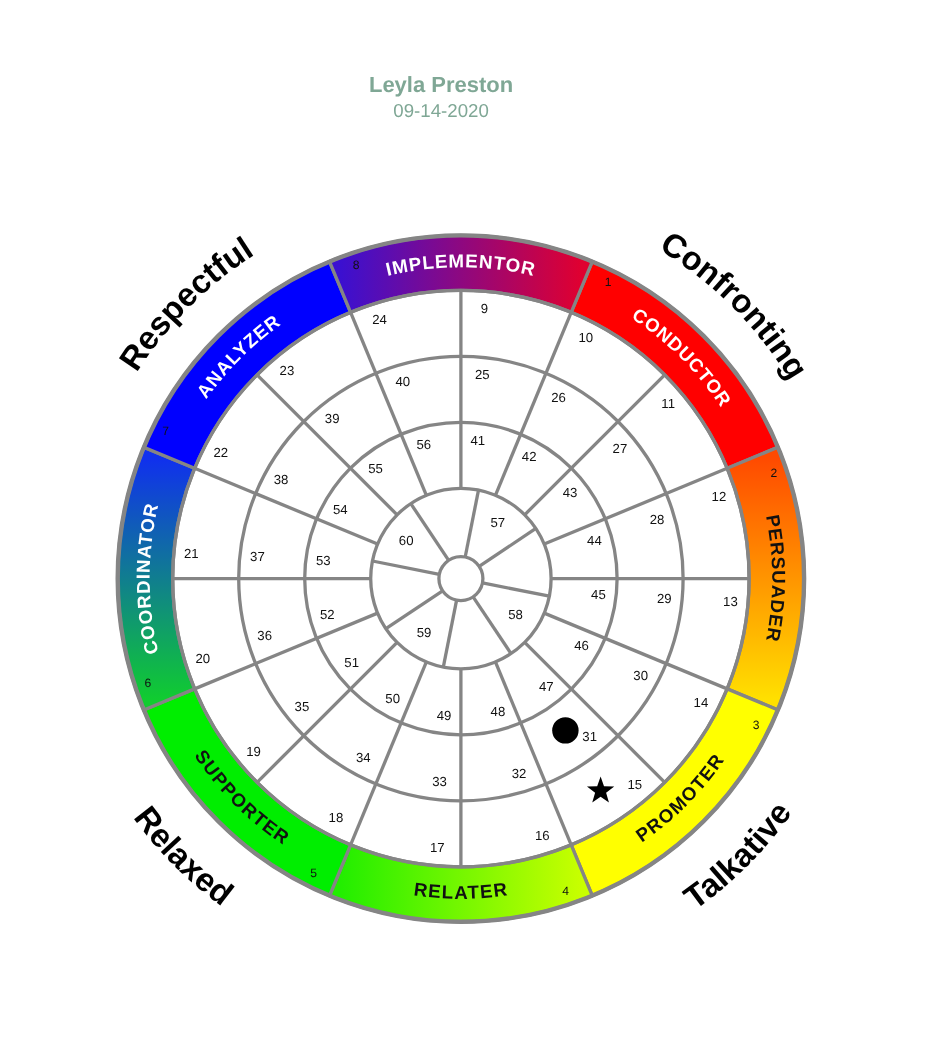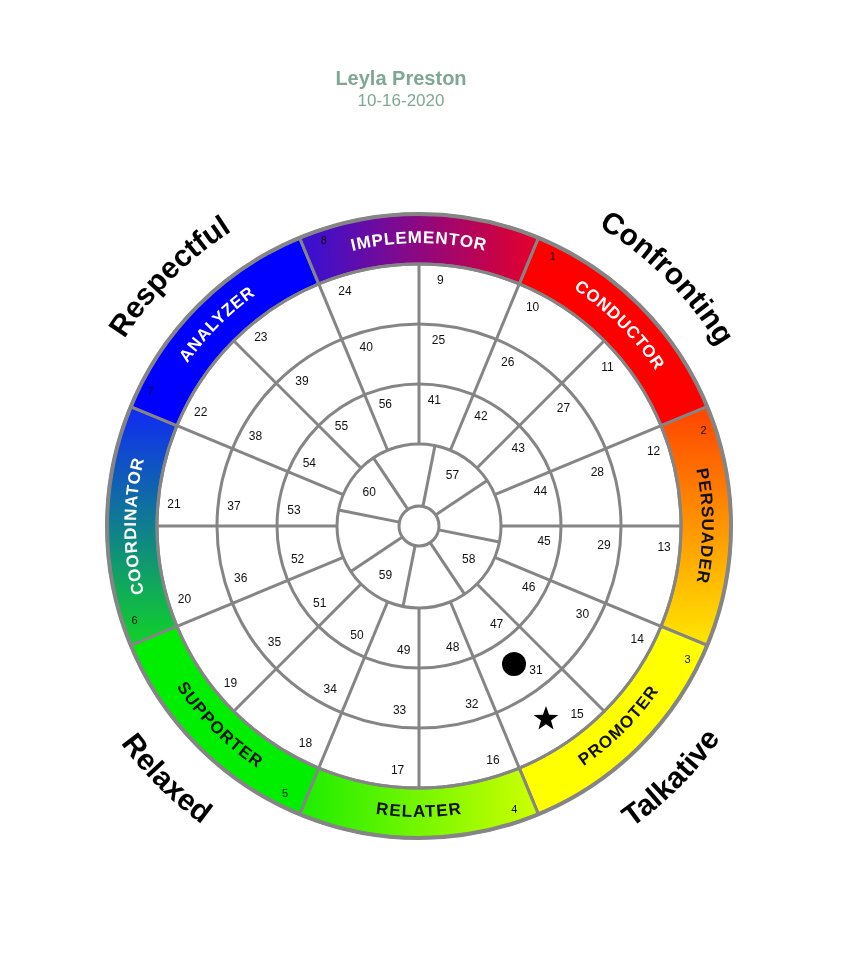--- a/index.html
+++ b/index.html
@@ -10,21 +10,21 @@
   svg { position:absolute; left:0; top:0; }
   .num { font-family:"Liberation Sans", sans-serif; font-size:12px; fill:#111; }
   .seglabel { font-family:"Liberation Sans", sans-serif; font-size:17px; font-weight:bold; letter-spacing:1px; }
   .corner { font-family:"Liberation Sans", sans-serif; font-size:30px; font-weight:bold; fill:#000; }
 </style>
 </head>
 <body>
 
 <div class="header">
   <div class="name">Leyla Preston</div>
-  <div class="date">10-16-2020</div>
+  <div class="date">09-14-2020</div>
 </div>
 
 <svg id="wheel" width="842" height="953" viewBox="0 0 842 953">
   <defs id="defs">
       <linearGradient id="g0" gradientUnits="userSpaceOnUse" x1="528.8301450887808" y1="260.8465741692607" x2="684.1534258307393" y2="416.1698549112192">
         <stop offset="0%" stop-color="#ff0000"></stop>
         <stop offset="100%" stop-color="#ff0000"></stop>
       </linearGradient>
       <path id="lp0" d="M540.2914411195808,265.8896651204815 A287,287 0 0 1 679.1103348795185,404.7085588804193" fill="none"></path>
       <linearGradient id="g1" gradientUnits="userSpaceOnUse" x1="684.1534258307393" y1="416.1698549112192" x2="684.1534258307393" y2="635.8301450887808">

